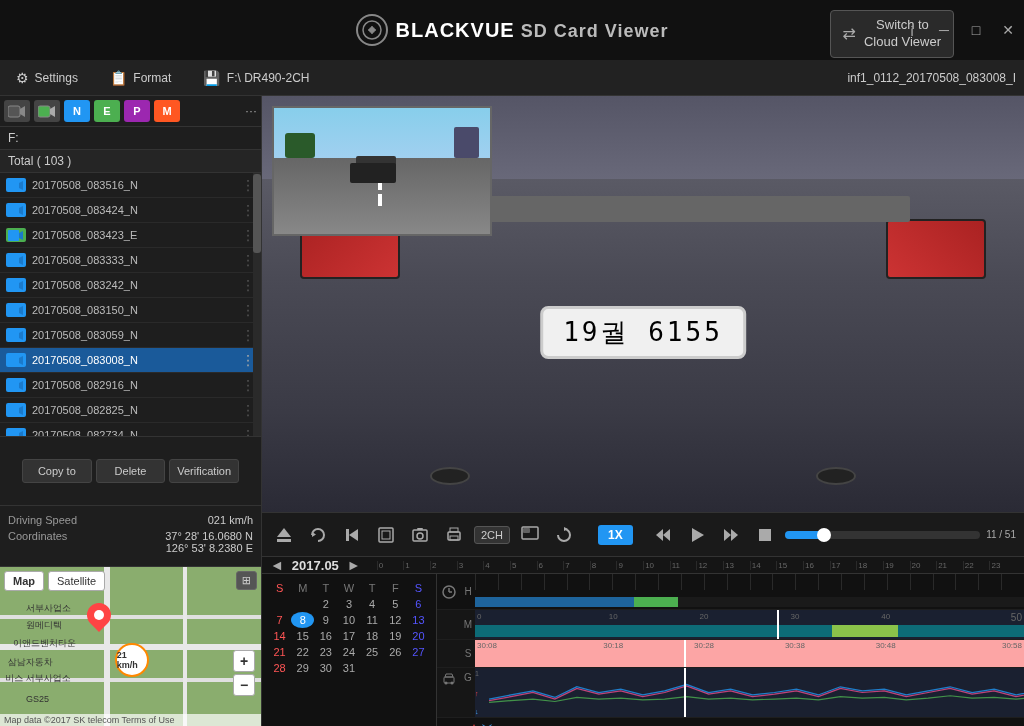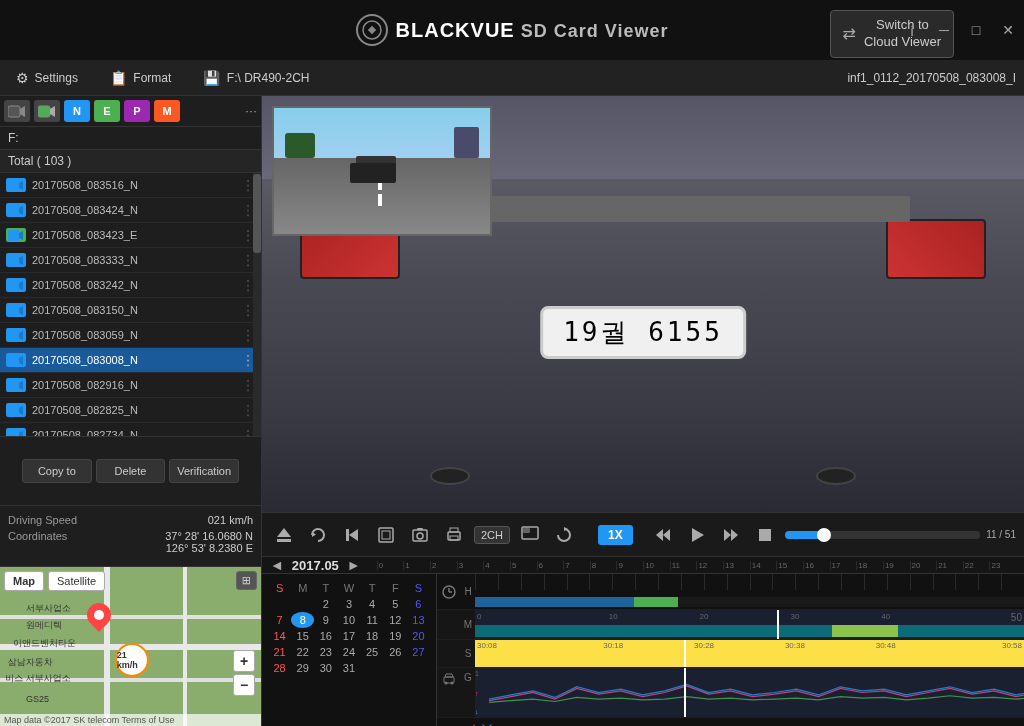--- a/index.html
+++ b/index.html
@@ -951,21 +951,21 @@
                 <div style="position:absolute;left:65%;width:12%;height:100%;background:#8BC34A;"></div>
               </div>
 
               <div style="position:absolute;top:0;bottom:0;left:55%;width:2px;background:#fff;z-index:5;"></div>
             </div>
           </div>
 
           <div style="display:flex;align-items:center;height:28px;border-bottom:1px solid #1e1e1e;background:#161616;">
             <div style="width:24px;"></div>
             <div style="width:14px;color:#777;font-size:10px;text-align:center;">S</div>
-            <div style="flex:1;position:relative;height:100%;background:#fde047;overflow:hidden;">
+            <div style="flex:1;position:relative;height:100%;background:#fca5a5;overflow:hidden;">
 
               <div style="position:absolute;top:1px;left:0;right:0;display:flex;">
                 <div style="flex:1;font-size:8px;color:#666;text-align:left;padding-left:2px;">30:08</div>
                 <div style="flex:1;font-size:8px;color:#666;text-align:center;">30:18</div>
                 <div style="flex:1;font-size:8px;color:#666;text-align:center;">30:28</div>
                 <div style="flex:1;font-size:8px;color:#666;text-align:center;">30:38</div>
                 <div style="flex:1;font-size:8px;color:#666;text-align:center;">30:48</div>
                 <div style="flex:1;font-size:8px;color:#666;text-align:right;padding-right:2px;">30:58</div>
               </div>
 

